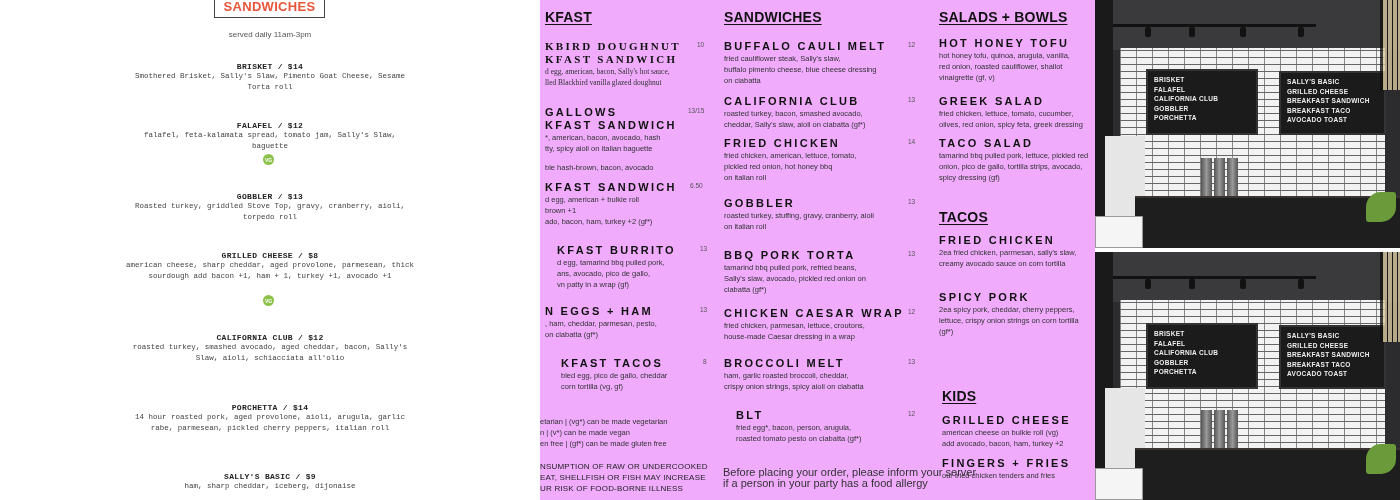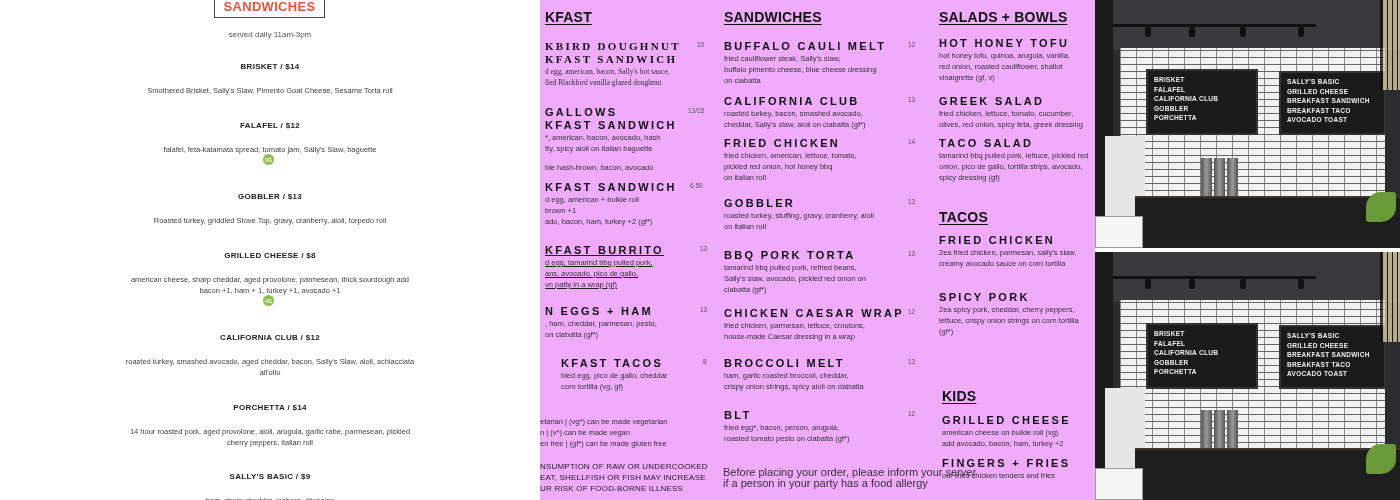--- a/index.html
+++ b/index.html
@@ -4,23 +4,23 @@
 <style>
   * { box-sizing: border-box; margin: 0; padding: 0; }
   html, body { width: 1400px; height: 500px; overflow: hidden; background: #fff; }
   body { position: relative; font-family: "Liberation Sans", sans-serif; color: #222; }
 
   
   #left-panel { position: absolute; left: 0; top: 0; width: 540px; height: 500px; background: #fff; overflow: hidden; }
   .section-box { position: absolute; left: 214px; top: -6px; width: 111px; height: 24px; border: 1.5px solid #444; display: flex; align-items: center; justify-content: center; }
   .section-box span { color: #e8553a; font-weight: bold; font-size: 13px; letter-spacing: 0.3px; }
   .served { position: absolute; left: 0; width: 540px; top: 30px; text-align: center; font-size: 8px; color: #555; }
-  .l-item { position: absolute; left: 0; width: 540px; text-align: center; }
+  .l-item { position: absolute; left: 0; width: 540px; text-align: center; font-family: Liberation Mono, monospace; }
   .l-item .t { font-size: 8px; font-weight: bold; color: #222; letter-spacing: 0.3px; }
-  .l-item .d { font-size: 7.5px; color: #444; line-height: 11px; margin-top: 14px; padding: 0 125px; }
+  .l-item .d { font-size: 7.5px; color: #444; line-height: 11px; margin-top: 0; padding: 0 125px; }
   .vg { position: absolute; width: 11px; height: 11px; border-radius: 50%; background: #8dc24a; left: 263px; color: #fff; font-size: 5px; display: flex; align-items: center; justify-content: center; font-weight: bold; }
 
   
   #print-menu { position: absolute; left: 540px; top: 0; width: 555px; height: 500px; background: #f0abfc; overflow: hidden; }
   .col { position: absolute; top: 0; height: 500px; }
   .heading { font-weight: bold; font-size: 14px; text-decoration: underline; text-underline-offset: 2px; color: #111; position: absolute; letter-spacing: 0.2px; }
   .p-item { position: absolute; }
   .p-item .n { font-weight: bold; font-size: 11px; letter-spacing: 2.3px; color: #111; line-height: 13px; white-space: nowrap; }
   .p-item .d { font-size: 7.5px; color: #333; line-height: 11px; white-space: nowrap; }
   .price { position: absolute; font-size: 6.5px; color: #555; }
@@ -120,21 +120,21 @@
     <div class="price" style="left:148px; top:107px;">13/15</div>
 
     <div class="p-item" style="left:5px; top:181px;">
       <div class="n">KFAST SANDWICH</div>
       <div class="d">d egg, american + bulkie roll</div>
       <div class="d">brown +1</div>
       <div class="d">ado, bacon, ham, turkey +2 (gf*)</div>
     </div>
     <div class="price" style="left:150px; top:182px;">6.50</div>
 
-    <div class="p-item" style="left:5px; top:244px;text-decoration:underline;">
+    <div class="p-item" style="left:17px; top:244px;">
       <div class="n">KFAST BURRITO</div>
       <div class="d">d egg, tamarind bbq pulled pork,</div>
       <div class="d">ans, avocado, pico de gallo,</div>
       <div class="d">vn patty in a wrap (gf)</div>
     </div>
     <div class="price" style="left:160px; top:245px;">13</div>
 
     <div class="p-item" style="left:5px; top:305px;">
       <div class="n">N EGGS + HAM</div>
       <div class="d">, ham, cheddar, parmesan, pesto,</div>
@@ -210,21 +210,21 @@
     </div>
     <div class="price" style="left:185px; top:308px;">12</div>
 
     <div class="p-item" style="left:1px; top:357px;">
       <div class="n">BROCCOLI MELT</div>
       <div class="d">ham, garlic roasted broccoli, cheddar,</div>
       <div class="d">crispy onion strings, spicy aioli on ciabatta</div>
     </div>
     <div class="price" style="left:185px; top:358px;">13</div>
 
-    <div class="p-item" style="left:1px; top:409px;">
+    <div class="p-item" style="left:13px; top:409px;">
       <div class="n">BLT</div>
       <div class="d">fried egg*, bacon, person, arugula,</div>
       <div class="d">roasted tomato pesto on ciabatta (gf*)</div>
     </div>
     <div class="price" style="left:185px; top:410px;">12</div>
 
     <div class="allergy" style="left:0; width:200px; top:467px;">
       <div>Before placing your order, please inform your server</div>
       <div>if a person in your party has a food allergy</div>
     </div>

